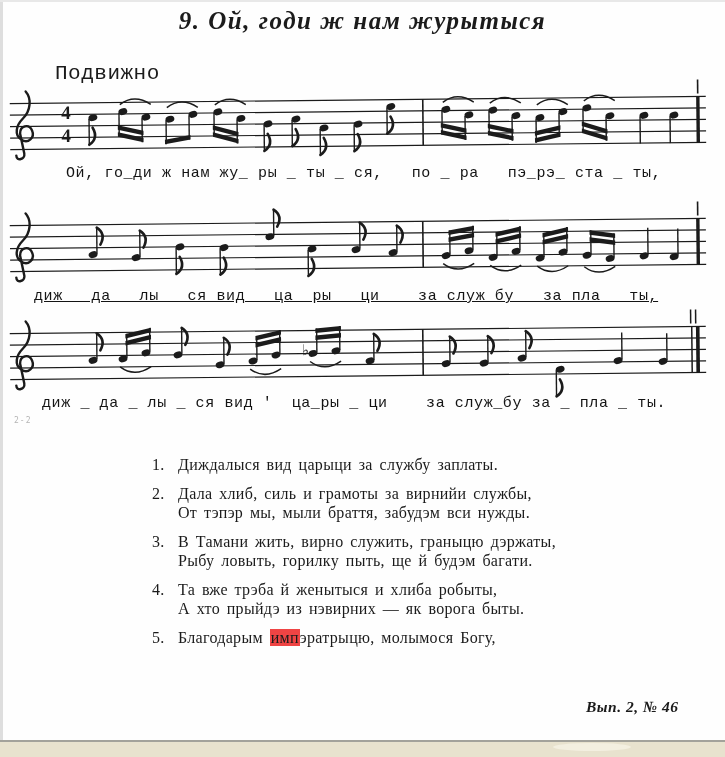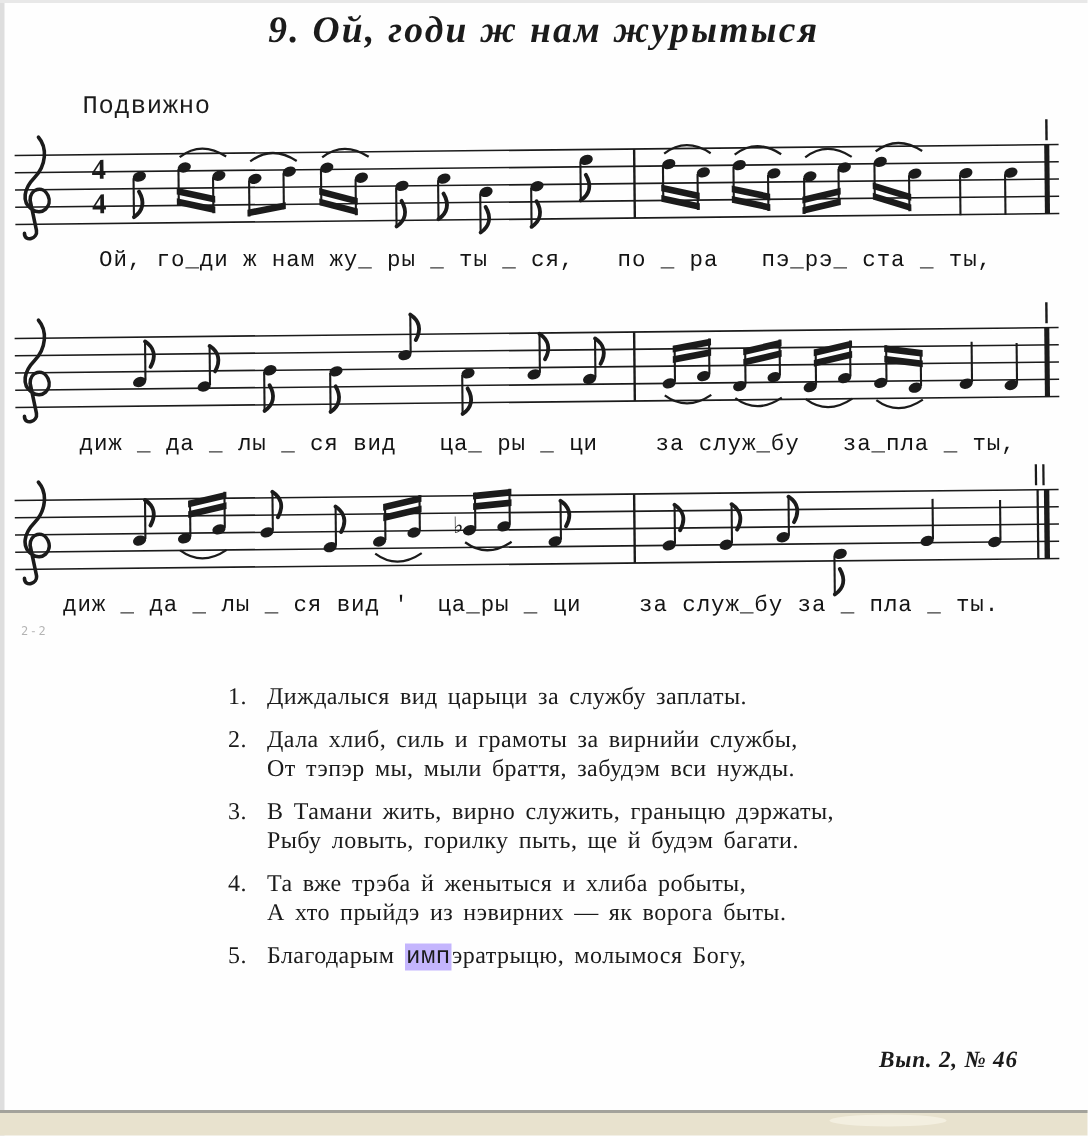--- a/index.html
+++ b/index.html
@@ -10,30 +10,30 @@
   }
   .edge-left{position:absolute;left:0;top:0;width:3px;height:100%;background:#dedede;}
   .edge-top{position:absolute;left:0;top:0;width:100%;height:2px;background:#e8e8e8;}
   .title{
     position:absolute;top:7px;left:0;width:100%;text-align:center;
     font-family:"Liberation Serif",serif;font-style:italic;font-weight:bold;
     font-size:25px;letter-spacing:1.5px;
   }
   .tempo{
     position:absolute;left:55px;top:62px;
-    font-family:"Liberation Mono",monospace;font-size:17px;letter-spacing:0.5px;
+    font-family:"Liberation Mono",monospace;font-size:21px;letter-spacing:0.5px;
   }
   .staff{position:absolute;left:8px;width:700px;height:88px;overflow:visible;transform:rotate(-0.6deg);}
   #staff0{top:80px;} #staff1{top:202px;} #staff2{top:310px;}
   .lyric{
     position:absolute;font-family:"Liberation Mono",monospace;
     font-size:15px;letter-spacing:0.6px;white-space:pre;color:#141414;
   }
   #lyr0{left:66px;top:165px;}
-  #lyr1{left:53px;top:288px;}
+  #lyr1{left:34px;top:288px;text-decoration:underline;}
   #lyr2{left:42px;top:395px;}
   .printmark{
     position:absolute;left:14px;top:416px;
     font-family:"DejaVu Sans Mono",monospace;font-size:8px;
     color:rgba(40,40,40,0.35);letter-spacing:1px;
   }
   .verses{position:absolute;left:152px;top:455px;width:490px;}
   .verse{display:flex;margin-bottom:9px;font-size:16px;line-height:19.5px;letter-spacing:0.3px;word-spacing:2.5px;}
   .vnum{width:26px;flex:none;}
   .vlines div{white-space:nowrap;}
@@ -299,21 +299,21 @@
   <div class="verse">
     <span class="vnum">4.</span>
     <div class="vlines">
       <div>Та вже трэба й женытыся и хлиба робыты,</div>
       <div>А хто прыйдэ из нэвирних — як ворога быты.</div>
     </div>
   </div>
   <div class="verse">
     <span class="vnum">5.</span>
     <div class="vlines">
-      <div><span>Благодарым </span><span class="hl" style="background: #c4b5fd; font-family: Liberation Mono, monospace;">имп</span><span>эратрыцю, молымося Богу,</span></div>
+      <div><span>Благодарым </span><span class="hl" style="background: #ef4444;">имп</span><span>эратрыцю, молымося Богу,</span></div>
     </div>
   </div>
 </div>
 
 <div class="footer">Вып. 2, № 46</div>
 
 <div class="band">
   <div class="blob"></div>
 </div>
 

